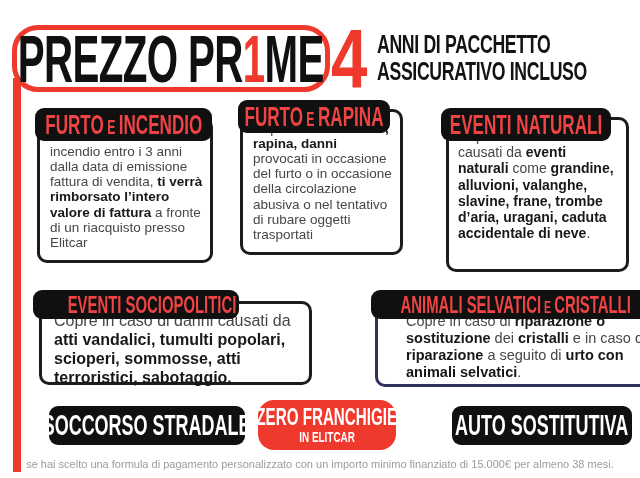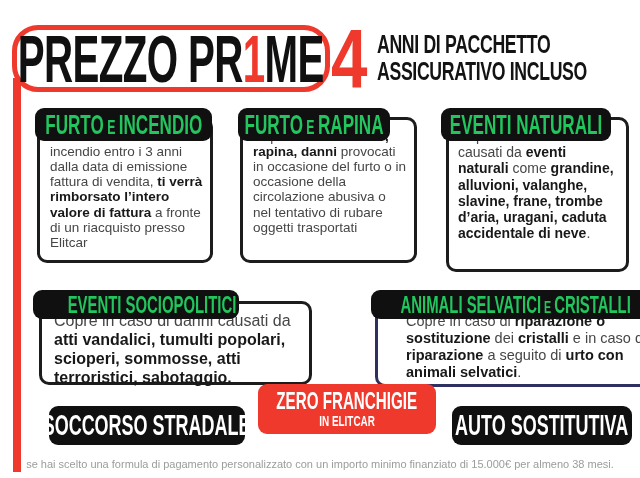--- a/index.html
+++ b/index.html
@@ -21,36 +21,36 @@
           line-height:0.85; color:var(--red,#ee392c); transform:scaleX(0.78);
           transform-origin:left top; }
   .subtitle { position:absolute; left:377px; top:31px; font-weight:bold; font-size:26px;
               line-height:1.02; letter-spacing:-0.5px; color:#131313; white-space:nowrap;
               transform:scaleX(0.68); transform-origin:left top; }
 
   .card { position:absolute; border:3px solid var(--border-black,#1c1c1c);
           border-radius:10px; background:#fff; }
   .card.navy { border-color:var(--navy,#2e3160); }
   .pill { position:absolute; background:var(--pill-black,#101010); border-radius:9px;
-          color:#22c55e; display:flex; align-items:center; justify-content:center; z-index:3; }
+          color:#ef4444; display:flex; align-items:center; justify-content:center; z-index:3; }
   .pill-text { font-weight:bold; white-space:nowrap; transform:scaleX(0.61);
                transform-origin:center; }
   .small-e { font-size:0.72em; }
   .r1 .pill { left:-5px; top:-12px; height:33px; }
   .r1 .pill-text { font-size:28px; }
   .r2 .pill { top:-14px; height:29px; }
   .r2 .pill-text { font-size:24px; transform:scaleX(0.62); }
 
   .card-body { position:absolute; color:var(--body-gray,#464646); }
   .card-body b { color:var(--bold-black,#181818); }
 
   .c1 { left:37px;  top:117px; width:176px; height:146px; }
   .c1 .pill { width:177px; }
   .c1 .card-body { left:10px; right:7px; top:9px;  font-size:13.5px; line-height:1.12; }
-  .c2 { left:240px; top:117px; width:177px; height:146px; }
+  .c2 { left:240px; top:109px; width:163px; height:146px; }
   .c2 .pill { width:152px; }
   .c2 .card-body { left:10px; right:7px; top:9px;  font-size:13.5px; line-height:1.12; }
   .c3 { left:446px; top:117px; width:183px; height:155px; }
   .c3 .pill { left:-8px; width:170px; }
   .c3 .card-body { left:9px;  right:6px; top:8px;  font-size:14px;   line-height:1.16; }
   .c4 { left:39px;  top:301px; width:273px; height:84px; }
   .c4 .pill { left:-9px; width:206px;padding-left:32px; }
   .c4 .card-body { left:12px; right:6px; top:8px;  font-size:16px; line-height:1.18; }
   .c5 { left:343px; top:301px; width:289px; height:86px;margin-left:32px; }
   .c5 .pill { left:-7px; width:290px; }
@@ -59,21 +59,21 @@
   .badge { position:absolute; background:var(--pill-black,#101010); border-radius:9px;
            color:#fff; display:flex; align-items:center; justify-content:center; }
   .badge-text { font-weight:bold; font-size:29px; white-space:nowrap;
                 transform:scaleX(0.62); transform-origin:center; }
   .badge.red { background:var(--red,#ee392c); flex-direction:column; }
   .badge.red .line1 { font-weight:bold; font-size:23px; line-height:1.05; white-space:nowrap;
                       transform:scaleX(0.66); transform-origin:center; }
   .badge.red .line2 { font-weight:bold; font-size:15px; line-height:1.1; white-space:nowrap;
                       transform:scaleX(0.66); transform-origin:center; }
   .b1 { left:33px;  top:406px; width:196px; height:39px;margin-left:16px; }
-  .b2 { left:258px; top:384px; width:178px; height:50px; }
+  .b2 { left:258px; top:400px; width:138px; height:50px;border-radius:16px; }
   .b3 { left:452px; top:406px; width:180px; height:39px;text-align:center; }
 
   .footer { position:absolute; left:0; right:0; top:458px; text-align:center;
             font-size:11px; color:var(--footer-gray,#9c9c9c); }
 </style>
 </head>
 <body>
 
 <div class="canvas">
 

